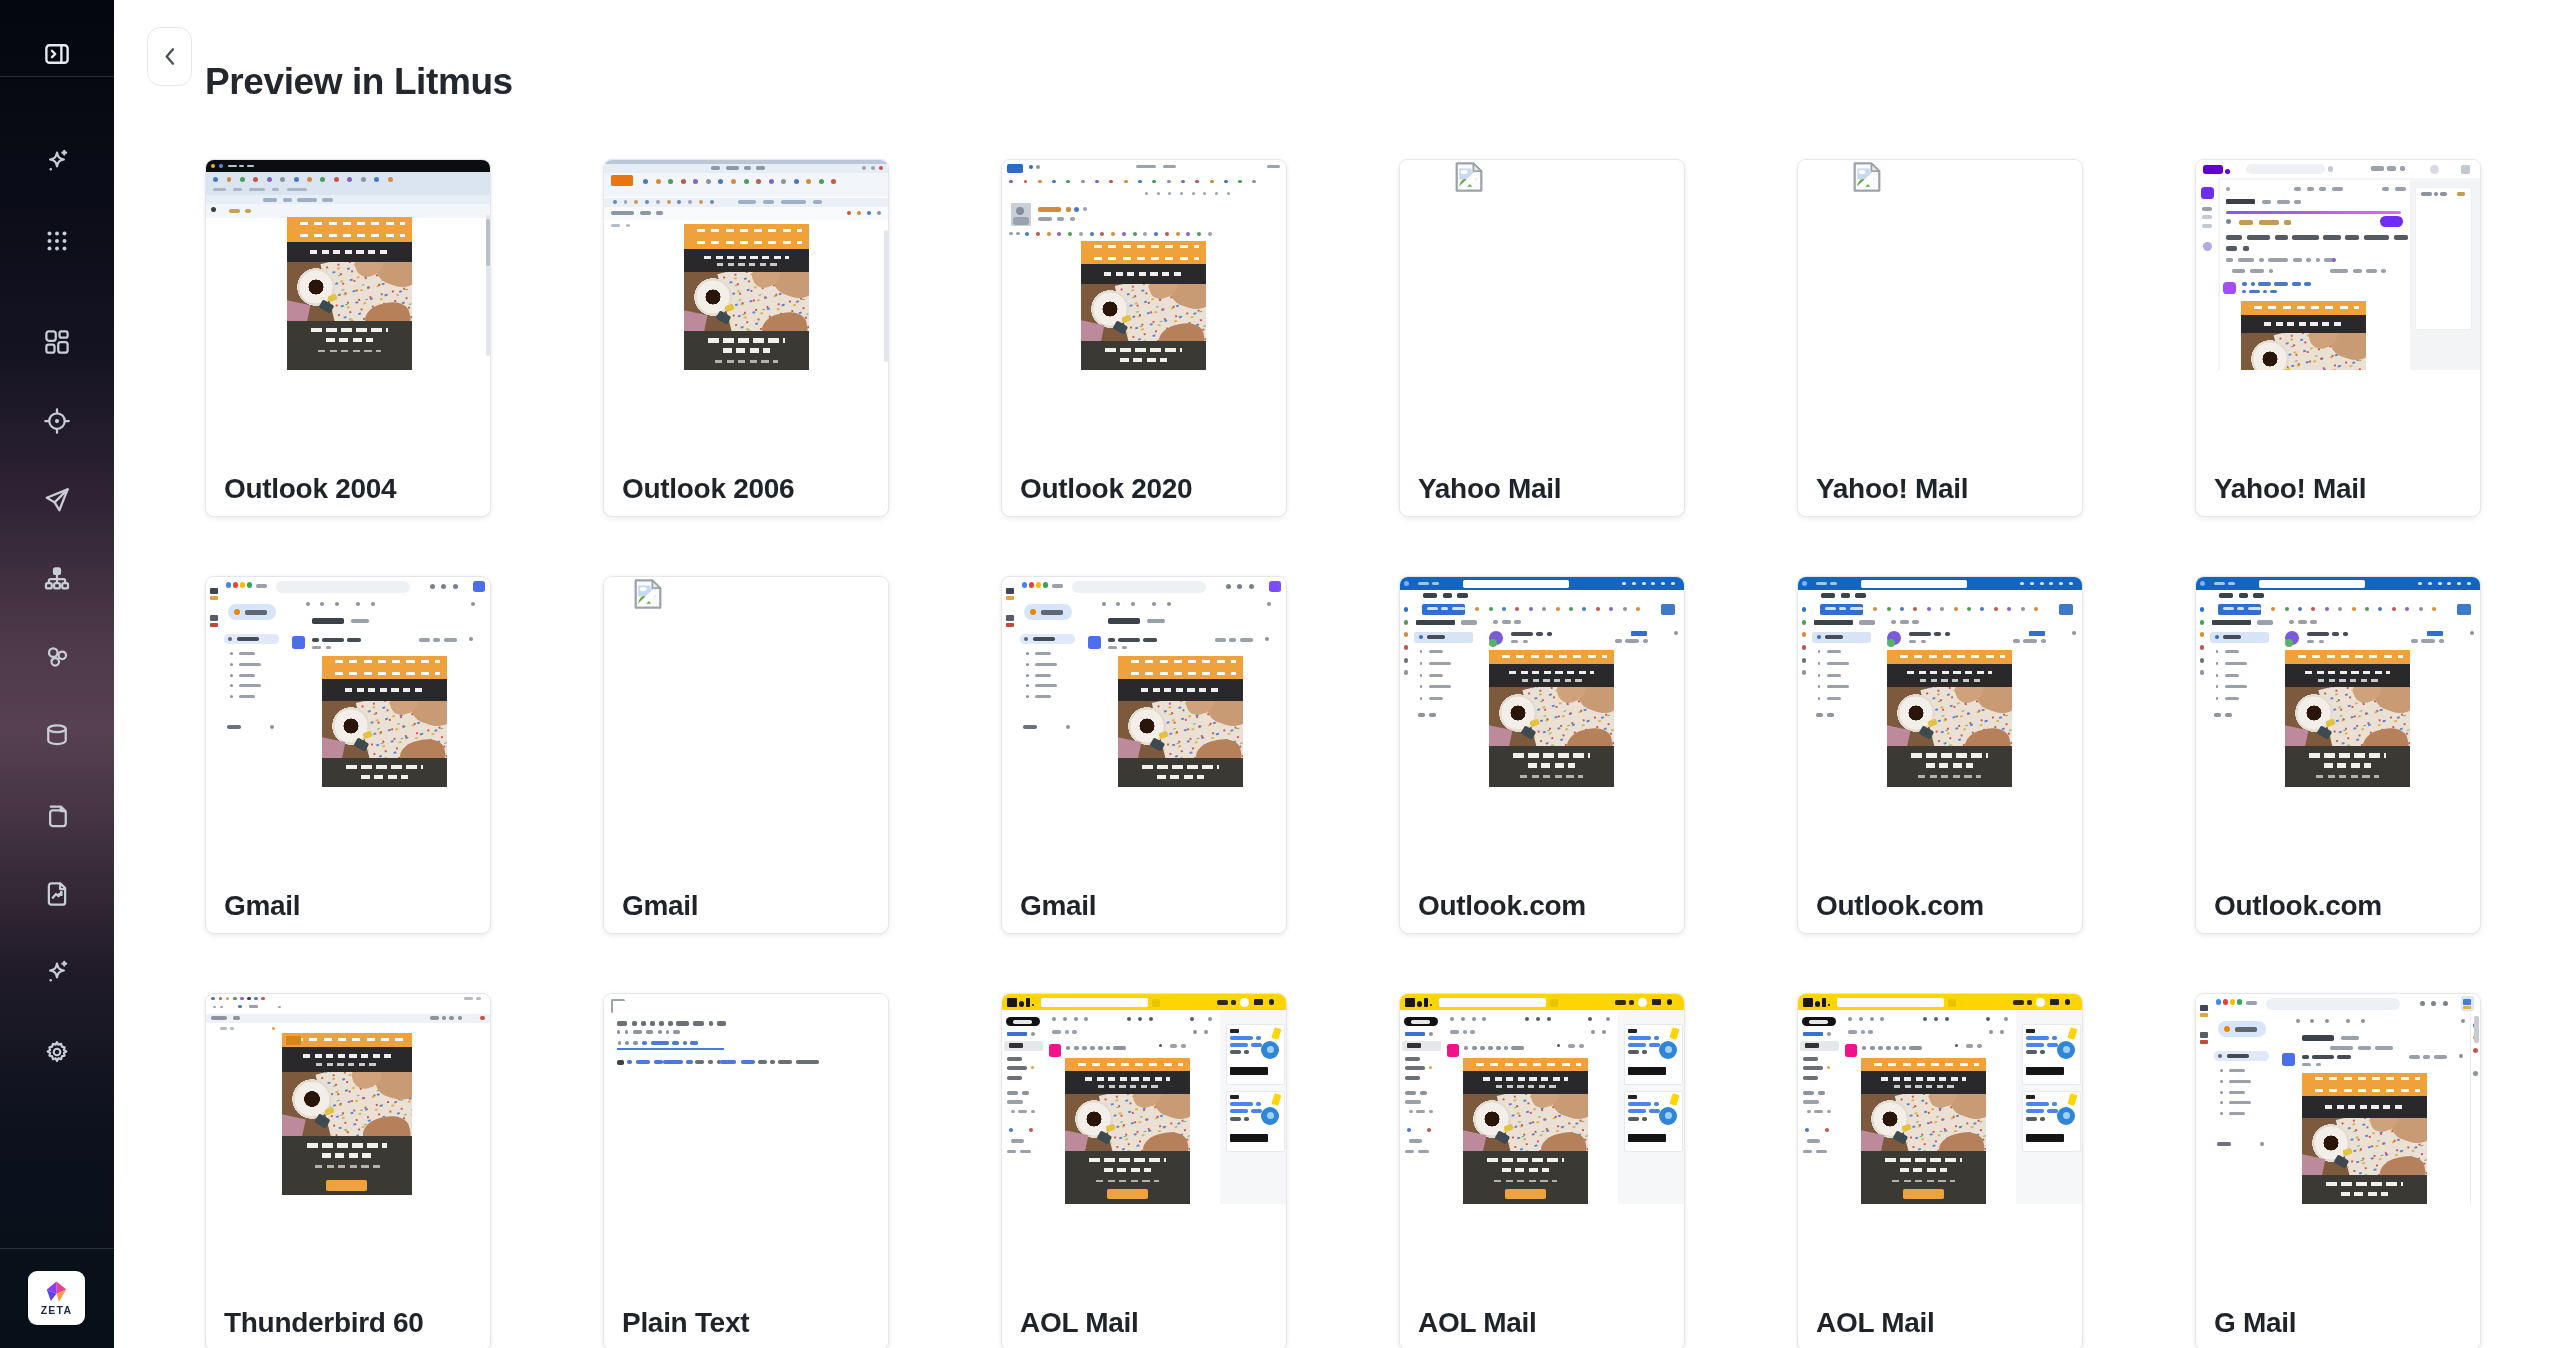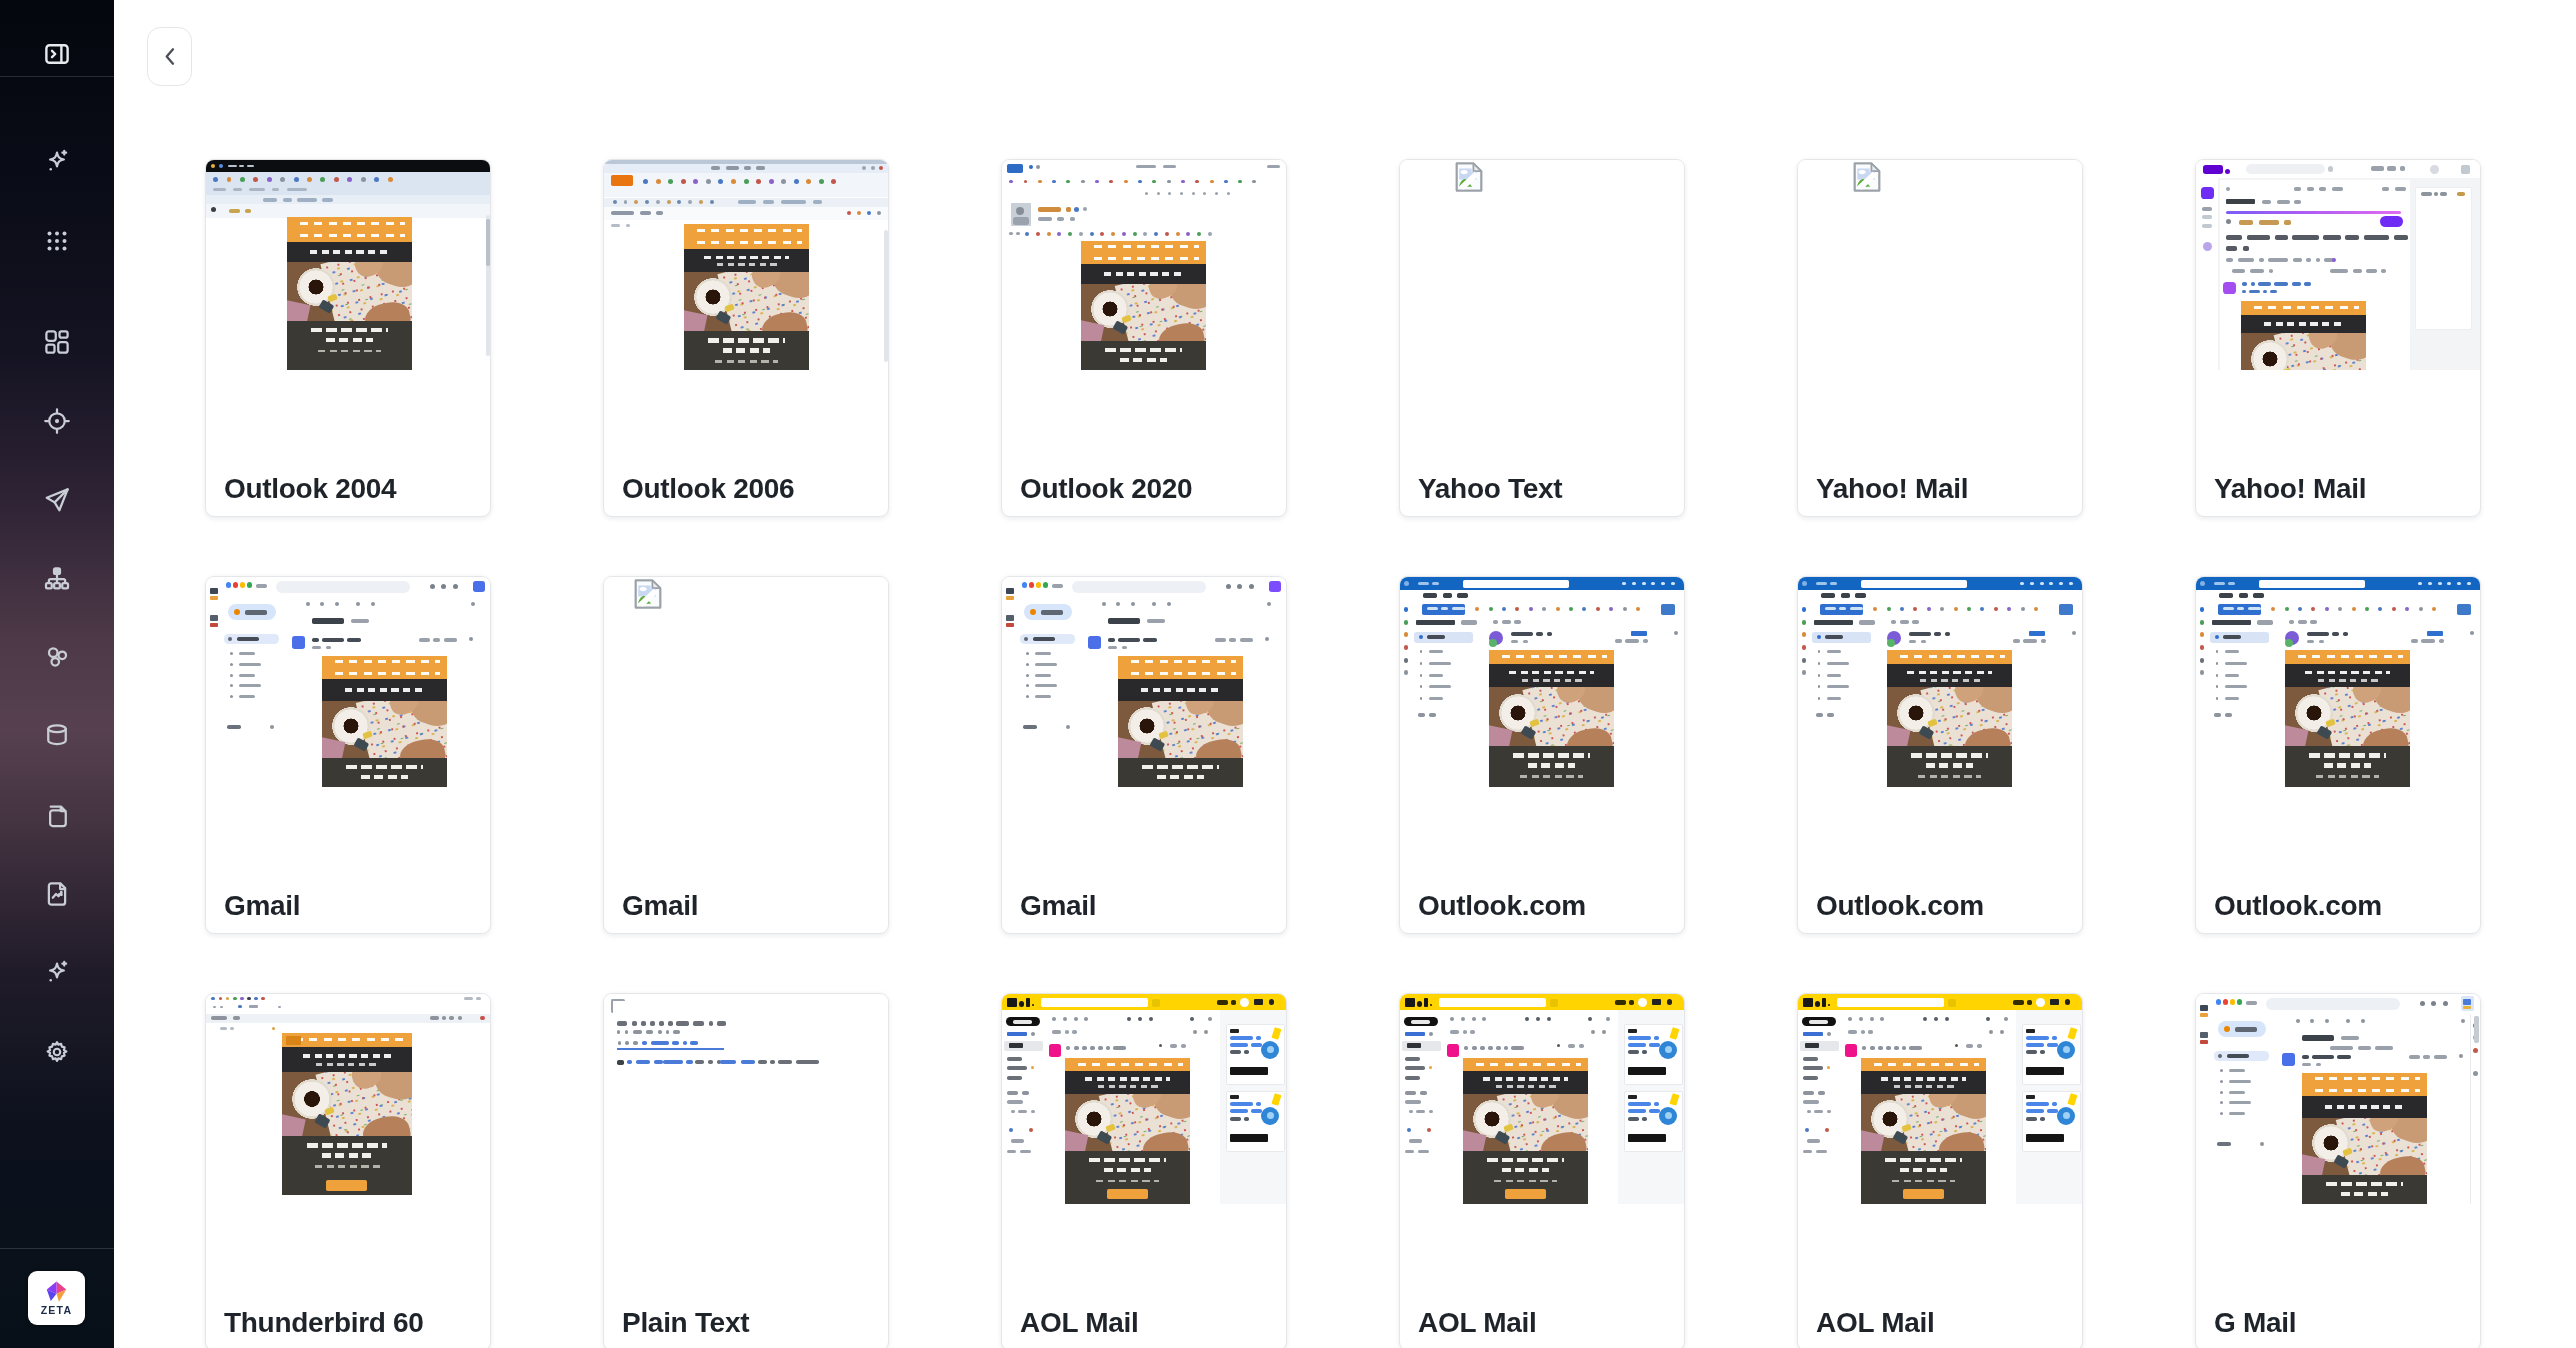--- a/index.html
+++ b/index.html
@@ -146,20 +146,21 @@
       </svg>
     </div>
   </aside>
 
   <header class="header">
     <div class="back">
       <svg width="19.7" height="27" viewBox="0 0 22 30">
         <path d="M14.5 7L7.5 15l7 8" fill="none" stroke="#4a4f57" stroke-width="2.6" stroke-linecap="round" stroke-linejoin="round"></path>
       </svg>
     </div>
+    <h1 class="title">Preview in Litmus</h1>
   </header>
 
   <main class="content">
     <div class="grid" id="grid">
         <div class="card">
           <div class="thumb">
             <div style="position:absolute;left:0px;top:0px;width:284px;height:11.6px;background:#0c0d10;border-radius:0px;"></div>
             <div style="position:absolute;left:4.5px;top:3.6px;width:4.5px;height:4.5px;background:#e8b23a;border-radius:45px;"></div>
             <div style="position:absolute;left:12.5px;top:3.6px;width:4.5px;height:4.5px;background:#5a8de0;border-radius:45px;"></div>
             <div style="position:absolute;left:21.5px;top:4.5px;width:9px;height:2.7px;background:#b9c2cf;border-radius:1.8px;"></div>
@@ -408,21 +409,21 @@
             <div style="position:absolute;left:54px;top:0.9px"><svg width="30" height="31" viewBox="0 0 34 35">
   <path d="M3 2.5h19l9 9v22H3z" fill="#fafbfc" stroke="#9aa1a8" stroke-width="2" stroke-linejoin="round"></path>
   <path d="M22 2.5v9h9" fill="#e8ebef" stroke="#9aa1a8" stroke-width="2" stroke-linejoin="round"></path>
   <path d="M6 8.5h14v3.5h5.5V21H6z" fill="#c8d7f2"></path>
   <ellipse cx="11.5" cy="12.5" rx="4" ry="2.4" fill="#fff"></ellipse>
   <path d="M6 27.5c2-7 6.5-9.5 9.5-5l5 6.5H6z" fill="#5fae3f"></path>
   <path d="M5 29.5L23.5 12l4.5 4.5L11 33z" fill="#fff"></path>
   <path d="M3 2.5h19l9 9v22H3z" fill="none" stroke="#9aa1a8" stroke-width="2" stroke-linejoin="round"></path>
 </svg></div>
           </div>
-          <div class="clabel">Yahoo Text</div>
+          <div class="clabel">Yahoo Mail</div>
         </div>
         <div class="card">
           <div class="thumb">
             <div style="position:absolute;left:54px;top:0.9px"><svg width="30" height="31" viewBox="0 0 34 35">
   <path d="M3 2.5h19l9 9v22H3z" fill="#fafbfc" stroke="#9aa1a8" stroke-width="2" stroke-linejoin="round"></path>
   <path d="M22 2.5v9h9" fill="#e8ebef" stroke="#9aa1a8" stroke-width="2" stroke-linejoin="round"></path>
   <path d="M6 8.5h14v3.5h5.5V21H6z" fill="#c8d7f2"></path>
   <ellipse cx="11.5" cy="12.5" rx="4" ry="2.4" fill="#fff"></ellipse>
   <path d="M6 27.5c2-7 6.5-9.5 9.5-5l5 6.5H6z" fill="#5fae3f"></path>
   <path d="M5 29.5L23.5 12l4.5 4.5L11 33z" fill="#fff"></path>

